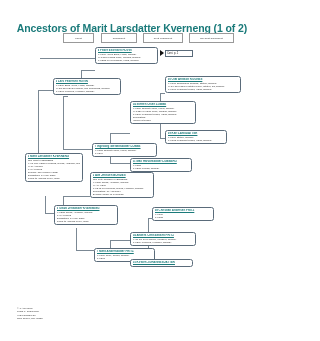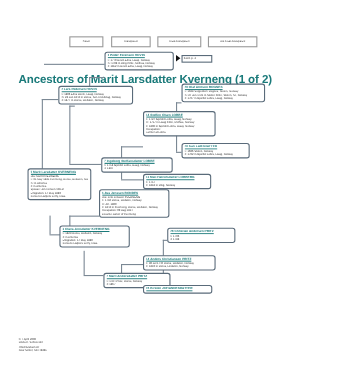--- a/index.html
+++ b/index.html
@@ -13,21 +13,20 @@
   #chart{position:absolute;left:0;top:0;width:264px;height:341px;}
 
   .title{
     position:absolute;left:0;top:22px;width:264px;
     text-align:center;
     color:#1a7a7a;
     font-size:10.5px;
     font-weight:bold;
     letter-spacing:-0.1px;
     white-space:nowrap;
-    margin-top:44px;
   }
 
   
   .legend-box{
     position:absolute;
     border:0.6px solid #999999;
     background:#ffffff;
     height:8px;
     display:flex;align-items:center;justify-content:center;
     font-size:2.2px;

